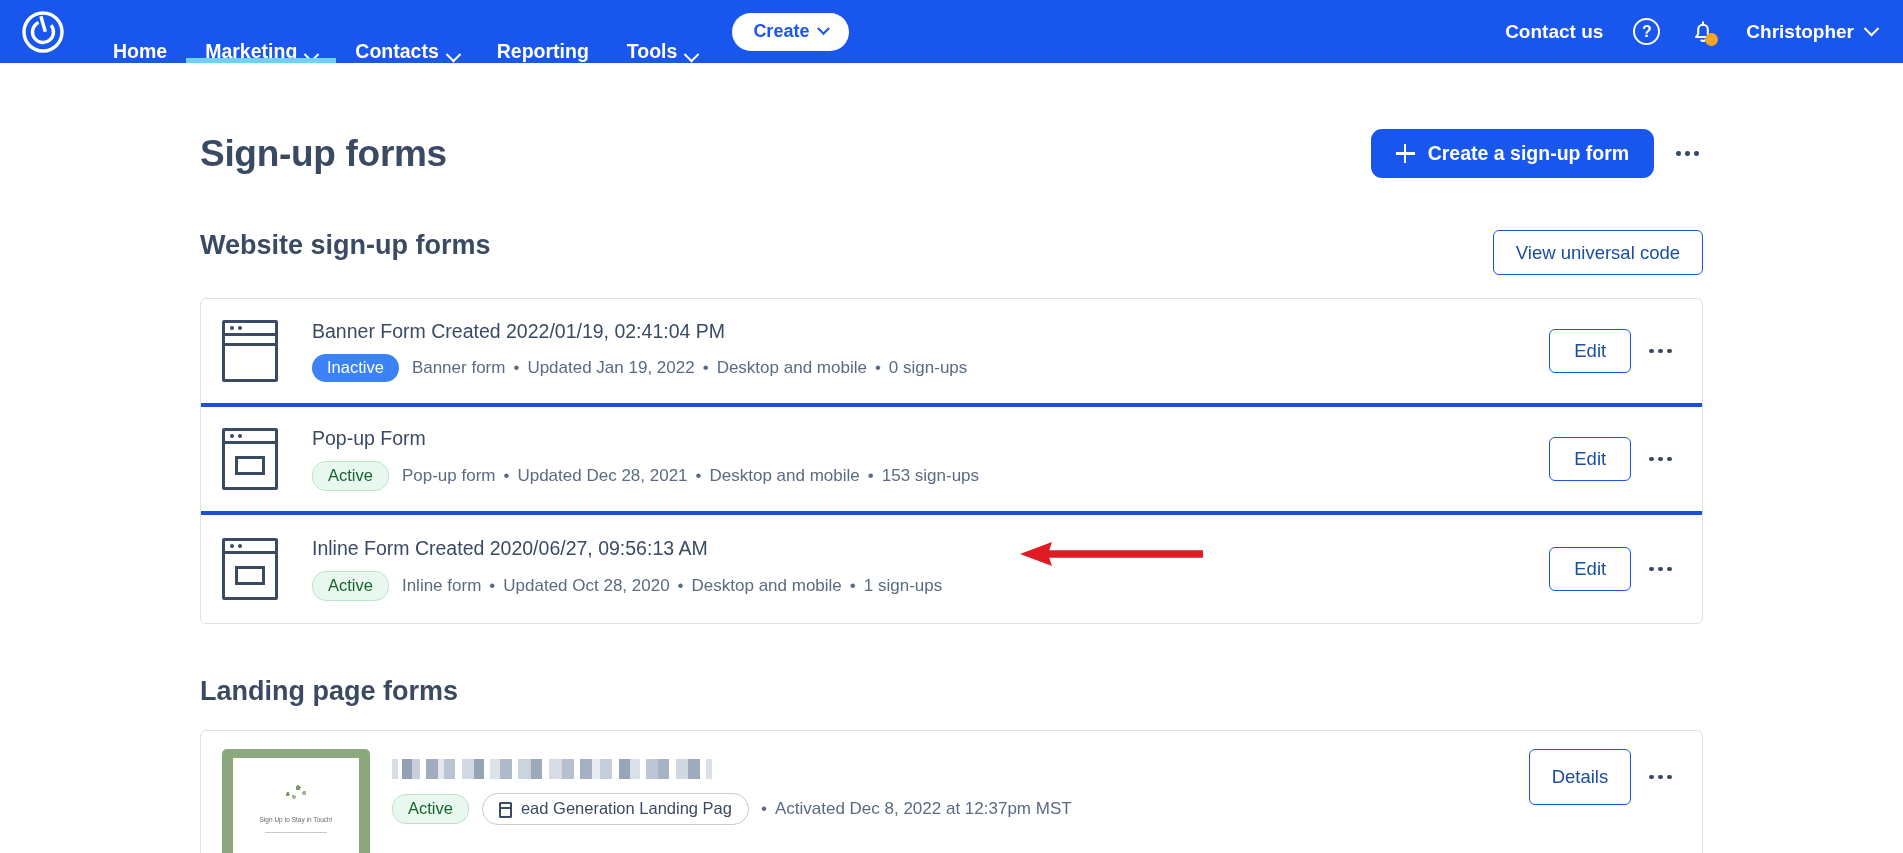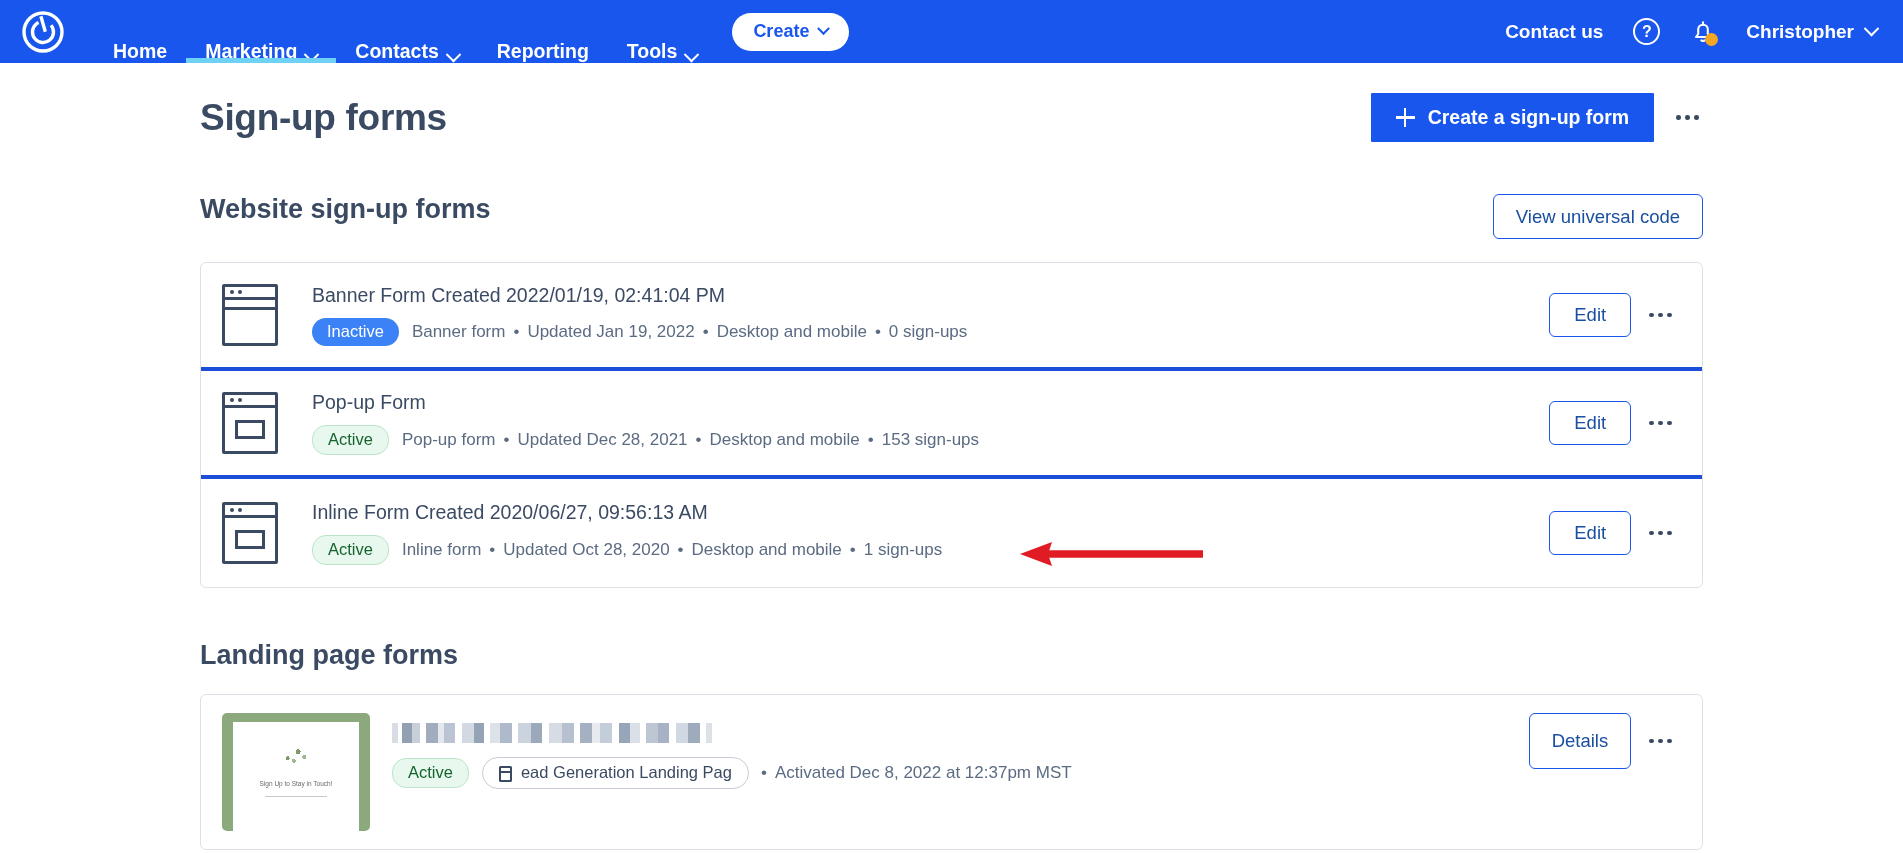--- a/index.html
+++ b/index.html
@@ -96,34 +96,34 @@
     padding: 0 0 0 0;
     position: relative;
   }
   .wrap {
     width: 1503px;
     margin: 0 auto;
     padding-left: 0;
   }
   .page-head {
     display: flex; align-items: center;
-    padding-top: 30px;
+    padding-top: 66px;
   }
   h1.page-title {
     font-size: 37px;
     font-weight: bold;
     color: #3B4A63;
     letter-spacing: -0.3px;
   }
   .head-actions { margin-left: auto; display: flex; align-items: center; gap: 18px; }
   .btn-primary {
     background: #1856ED;
     color: #fff;
     border: none;
-    border-radius: 1px;
+    border-radius: 11px;
     height: 49px;
     padding: 0 25px;
     font-size: 19.5px;
     font-weight: bold;
     display: flex; align-items: center; gap: 13px;
     cursor: pointer;
     font-family: inherit;
   }
   .plus {
     display: inline-block; position: relative;

